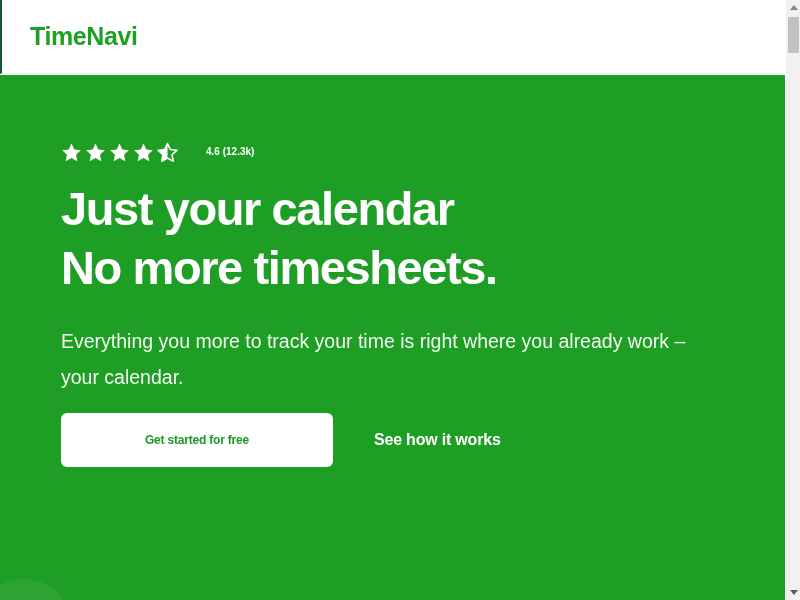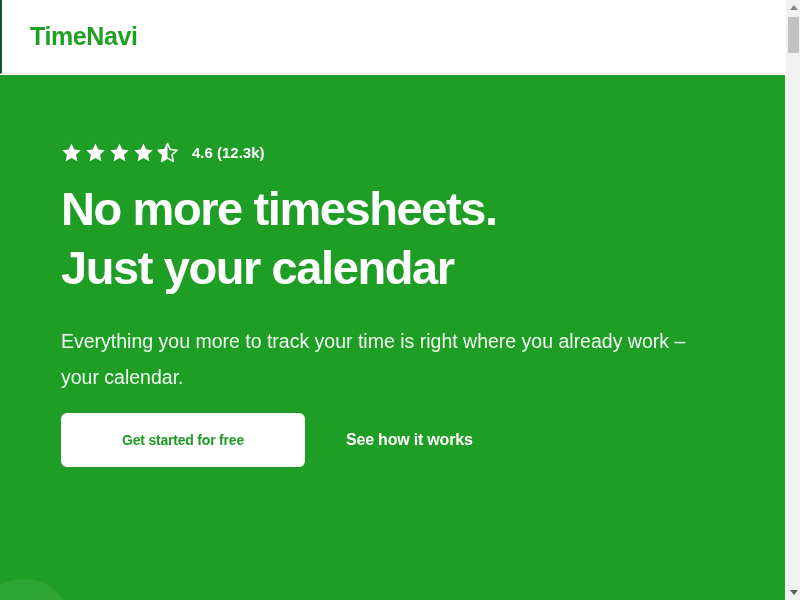--- a/index.html
+++ b/index.html
@@ -95,22 +95,22 @@
   }
 
   .star {
     width: 21px;
     height: 21px;
     margin-right: 3px;
     display: block;
   }
 
   #rating-text {
-    margin-left: 11px;
-    font-size: 15px;
+    margin-left: 25px;
+    font-size: 10px;
     font-weight: 600;
     color: #ffffff;
     line-height: 1;
     white-space: nowrap;
   }
 
   
   #headline {
     position: absolute;
     left: 0;
@@ -140,28 +140,28 @@
   #cta-row {
     position: absolute;
     left: 0;
     top: 338px;
     display: flex;
     align-items: center;
     height: 54px;
   }
 
   #cta-primary {
-    width: 244px;
+    width: 272px;
     height: 54px;
     background: #ffffff;
     border: none;
     border-radius: 6px;
     color: #1d9a23;
     font-family: "Liberation Sans", sans-serif;
-    font-size: 14px;
+    font-size: 12px;
     font-weight: bold;
     letter-spacing: -0.2px;
     cursor: pointer;
     display: flex;
     align-items: center;
     justify-content: center;
   }
 
   #cta-secondary {
     margin-left: 41px;
@@ -251,22 +251,22 @@
                   <rect x="0" y="0" width="12" height="24"></rect>
                 </clipPath>
             </defs>
             <polygon points="12,1.8 15.2,8.6 22.6,9.5 17.2,14.6 18.6,22 12,18.4 5.4,22 6.8,14.6 1.4,9.5 8.8,8.6" fill="none" stroke="#ffffff" stroke-width="1.8" stroke-linejoin="round"></polygon>
             <polygon points="12,1.8 15.2,8.6 22.6,9.5 17.2,14.6 18.6,22 12,18.4 5.4,22 6.8,14.6 1.4,9.5 8.8,8.6" fill="#ffffff" clip-path="url(#half-clip)"></polygon>
           </svg>
           <span id="rating-text">4.6 (12.3k)</span>
         </div>
 
         <h1 id="headline">
+          <span class="hl-line">Just your calendar</span>
           <span class="hl-line">No more timesheets.</span>
-          <span class="hl-line">Just your calendar</span>
         </h1>
 
         <p id="subheadline">Everything you more to track your time is right where you already work – your calendar.</p>
 
         <div id="cta-row">
           <button id="cta-primary">Get started for free</button>
           <a id="cta-secondary" href="#">See how it works</a>
         </div>
 
       </div>

